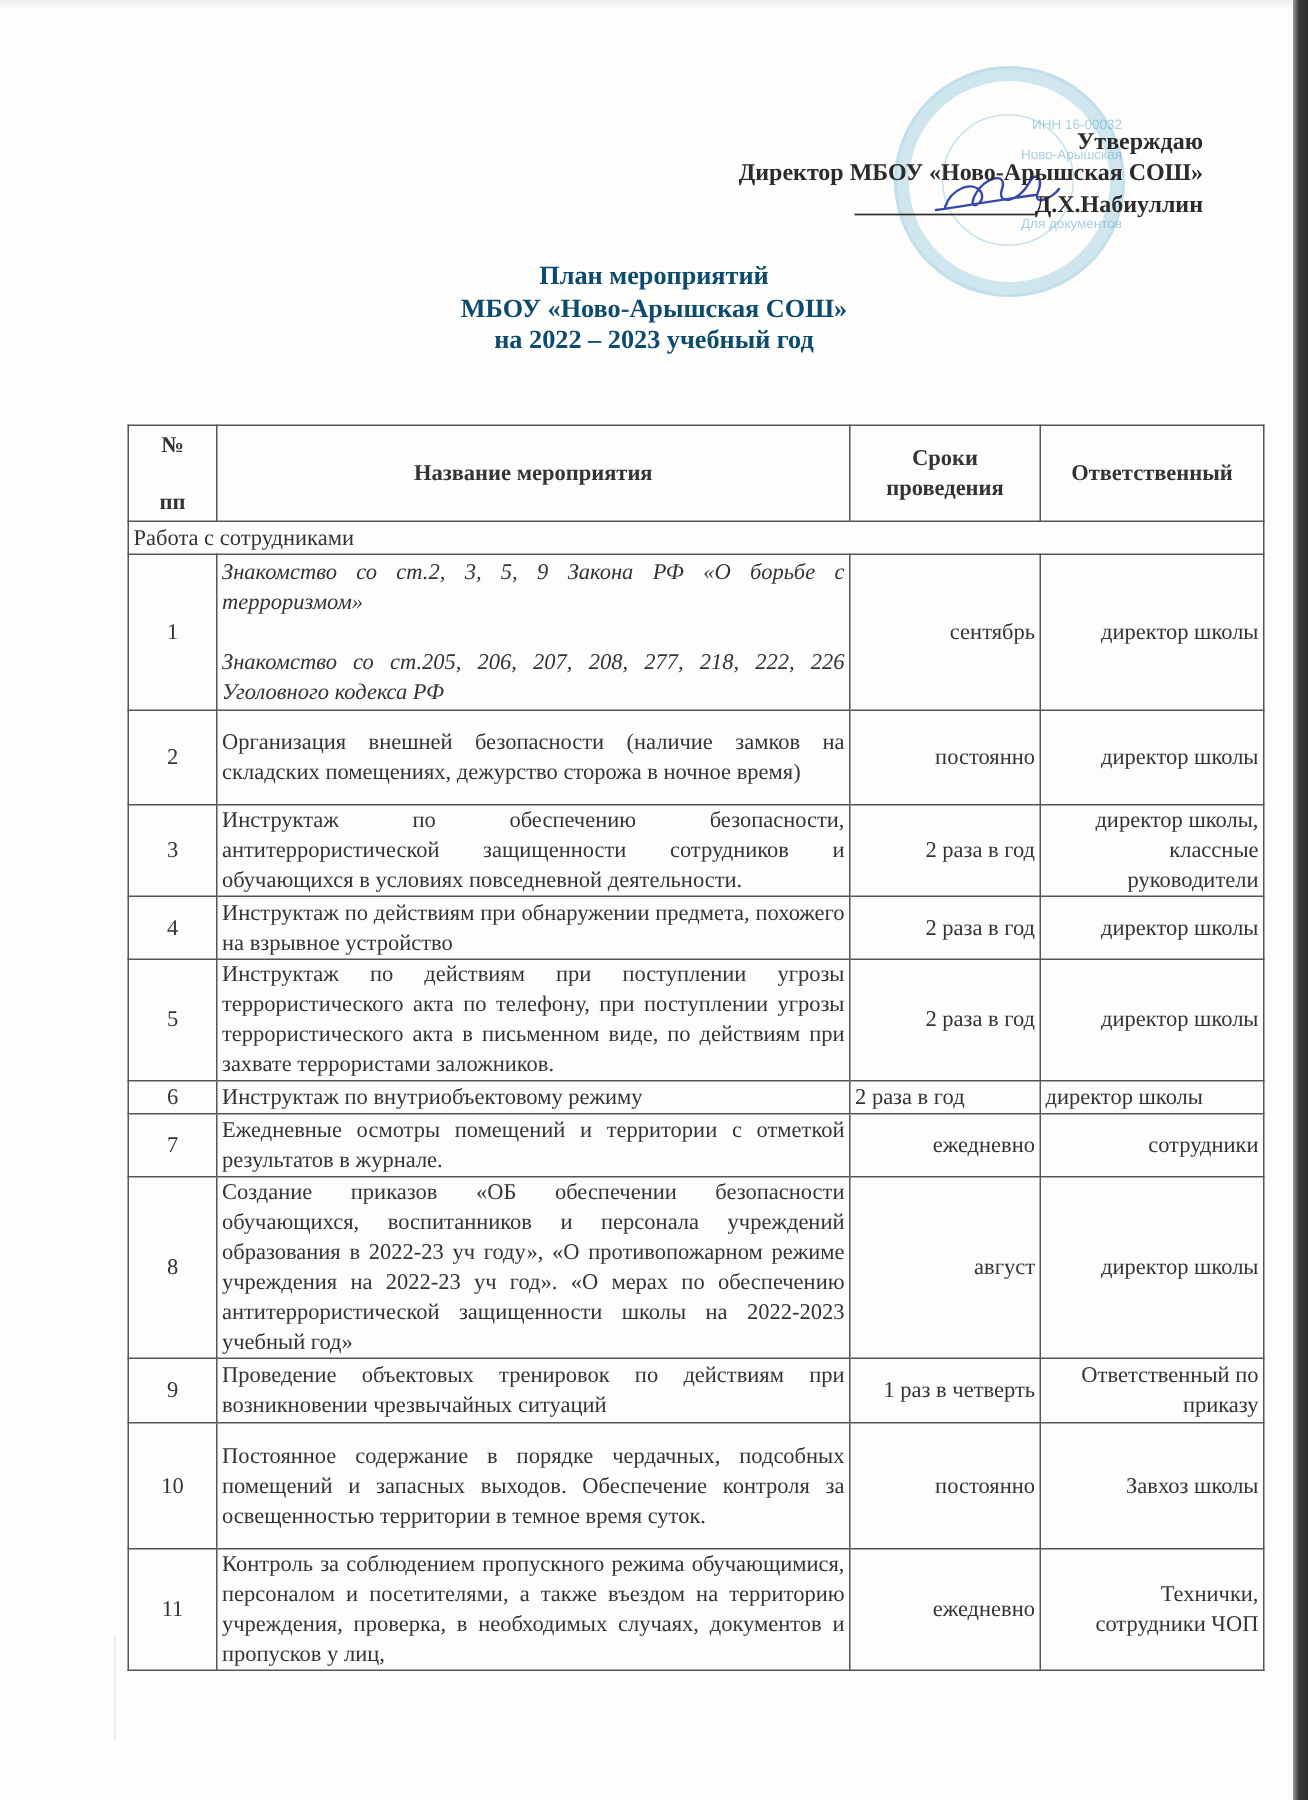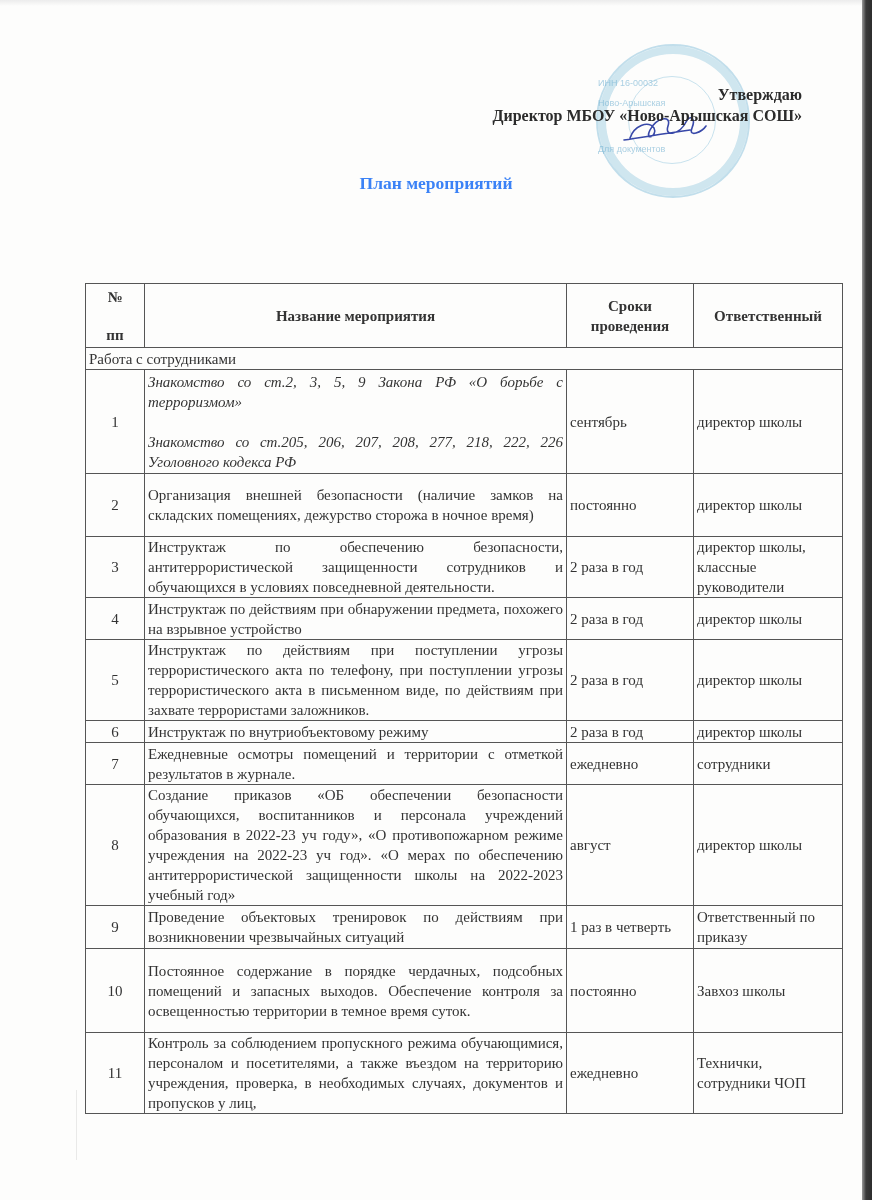--- a/index.html
+++ b/index.html
@@ -21,53 +21,53 @@
     position:absolute; left:596px; top:44px; width:150px; height:150px;
     border-radius:50%;
     border:2px solid rgba(120,185,215,0.45);
     box-shadow: inset 0 0 0 6px rgba(255,255,255,0), inset 0 0 0 8px rgba(120,185,215,0.35);
   }
   .stamp-inner {
     position:absolute; left:30px; top:30px; width:86px; height:86px;
     border-radius:50%; border:1px solid rgba(120,185,215,0.4);
   }
   .stamp-text {
-    position:absolute; width:150px; text-align:left; font-family:"Liberation Sans",sans-serif;
+    position:absolute; width:150px; text-align:right; font-family:"Liberation Sans",sans-serif;
     color:rgba(100,170,205,0.55); font-size:9px;
   }
   .signature {
     position:absolute; left:620px; top:108px; width:90px; height:40px;
   }
   .approve {
     position:absolute; right:70px; top:84px; text-align:right;
     font-weight:bold; font-size:16px; line-height:21px; color:#2b2b2b;
   }
   .approve div { white-space:nowrap; }
   .title {
     position:absolute; left:0; width:872px; top:173px; text-align:center;
-    font-weight:bold; font-size:17.5px; line-height:21.5px; color:#3b82f6;
+    font-weight:bold; font-size:17.5px; line-height:21.5px; color:#0c4a6e;
   }
   table.plan {
     position:absolute; left:85px; top:283px; width:757px;
     border-collapse:collapse; table-layout:fixed;
     font-size:15px; line-height:20px; color:#333;
   }
   table.plan td, table.plan th {
     border:1.2px solid #555; padding:0 3px; vertical-align:middle;
   }
   table.plan th {
     font-weight:bold; font-size:15px; text-align:center; color:#333;
   }
   th.num-h { font-size:14px; line-height:20px; }
   th.num-h span { display:block; }
   td.num { text-align:center; }
   td.act { text-align:justify; text-align-last:left; }
   td.act p { margin:0;font-style:italic; }
   td.act p.gap { margin-top:20px; }
-  td.date, td.resp { text-align:left;margin-left:20px; }
+  td.date, td.resp { text-align:right;margin-left:20px; }
   tr.section td { text-align:left; height:21px; }
   td.left { text-align:left; }
   .row-6 td { padding-top:0; padding-bottom:0; }
   .scratch {
     position:absolute; left:76px; top:1090px; width:1px; height:70px;
     background:rgba(0,0,0,0.08);
   }
 </style>
 </head>
 <body>
@@ -82,24 +82,27 @@
   <div class="stamp-text" style="top:98px; ">Для документов</div>
 </div>
 
 <svg class="signature" viewBox="0 0 90 40">
   <path d="M4 32 C20 30, 40 26, 70 22 M10 30 C14 18, 28 12, 34 20 C38 28, 24 34, 30 22 C36 10, 52 6, 48 18 C44 30, 60 26, 66 14 C70 6, 76 10, 72 20 C68 30, 82 24, 86 18" fill="none" stroke="#3848a8" stroke-width="1.6" stroke-linecap="round"></path>
 </svg>
 
 <div class="approve">
   <div>Утверждаю</div>
   <div>Директор МБОУ «Ново-Арышская СОШ»</div>
+  <div>_______________Д.Х.Набиуллин</div>
 </div>
 
 <div class="title">
   <div>План мероприятий</div>
+  <div>МБОУ «Ново-Арышская СОШ»</div>
+  <div>на 2022 – 2023 учебный год</div>
 </div>
 
 <table class="plan">
   <colgroup>
     <col style="width:59px">
     <col style="width:422px">
     <col style="width:127px">
     <col style="width:149px">
   </colgroup>
   <tbody>

